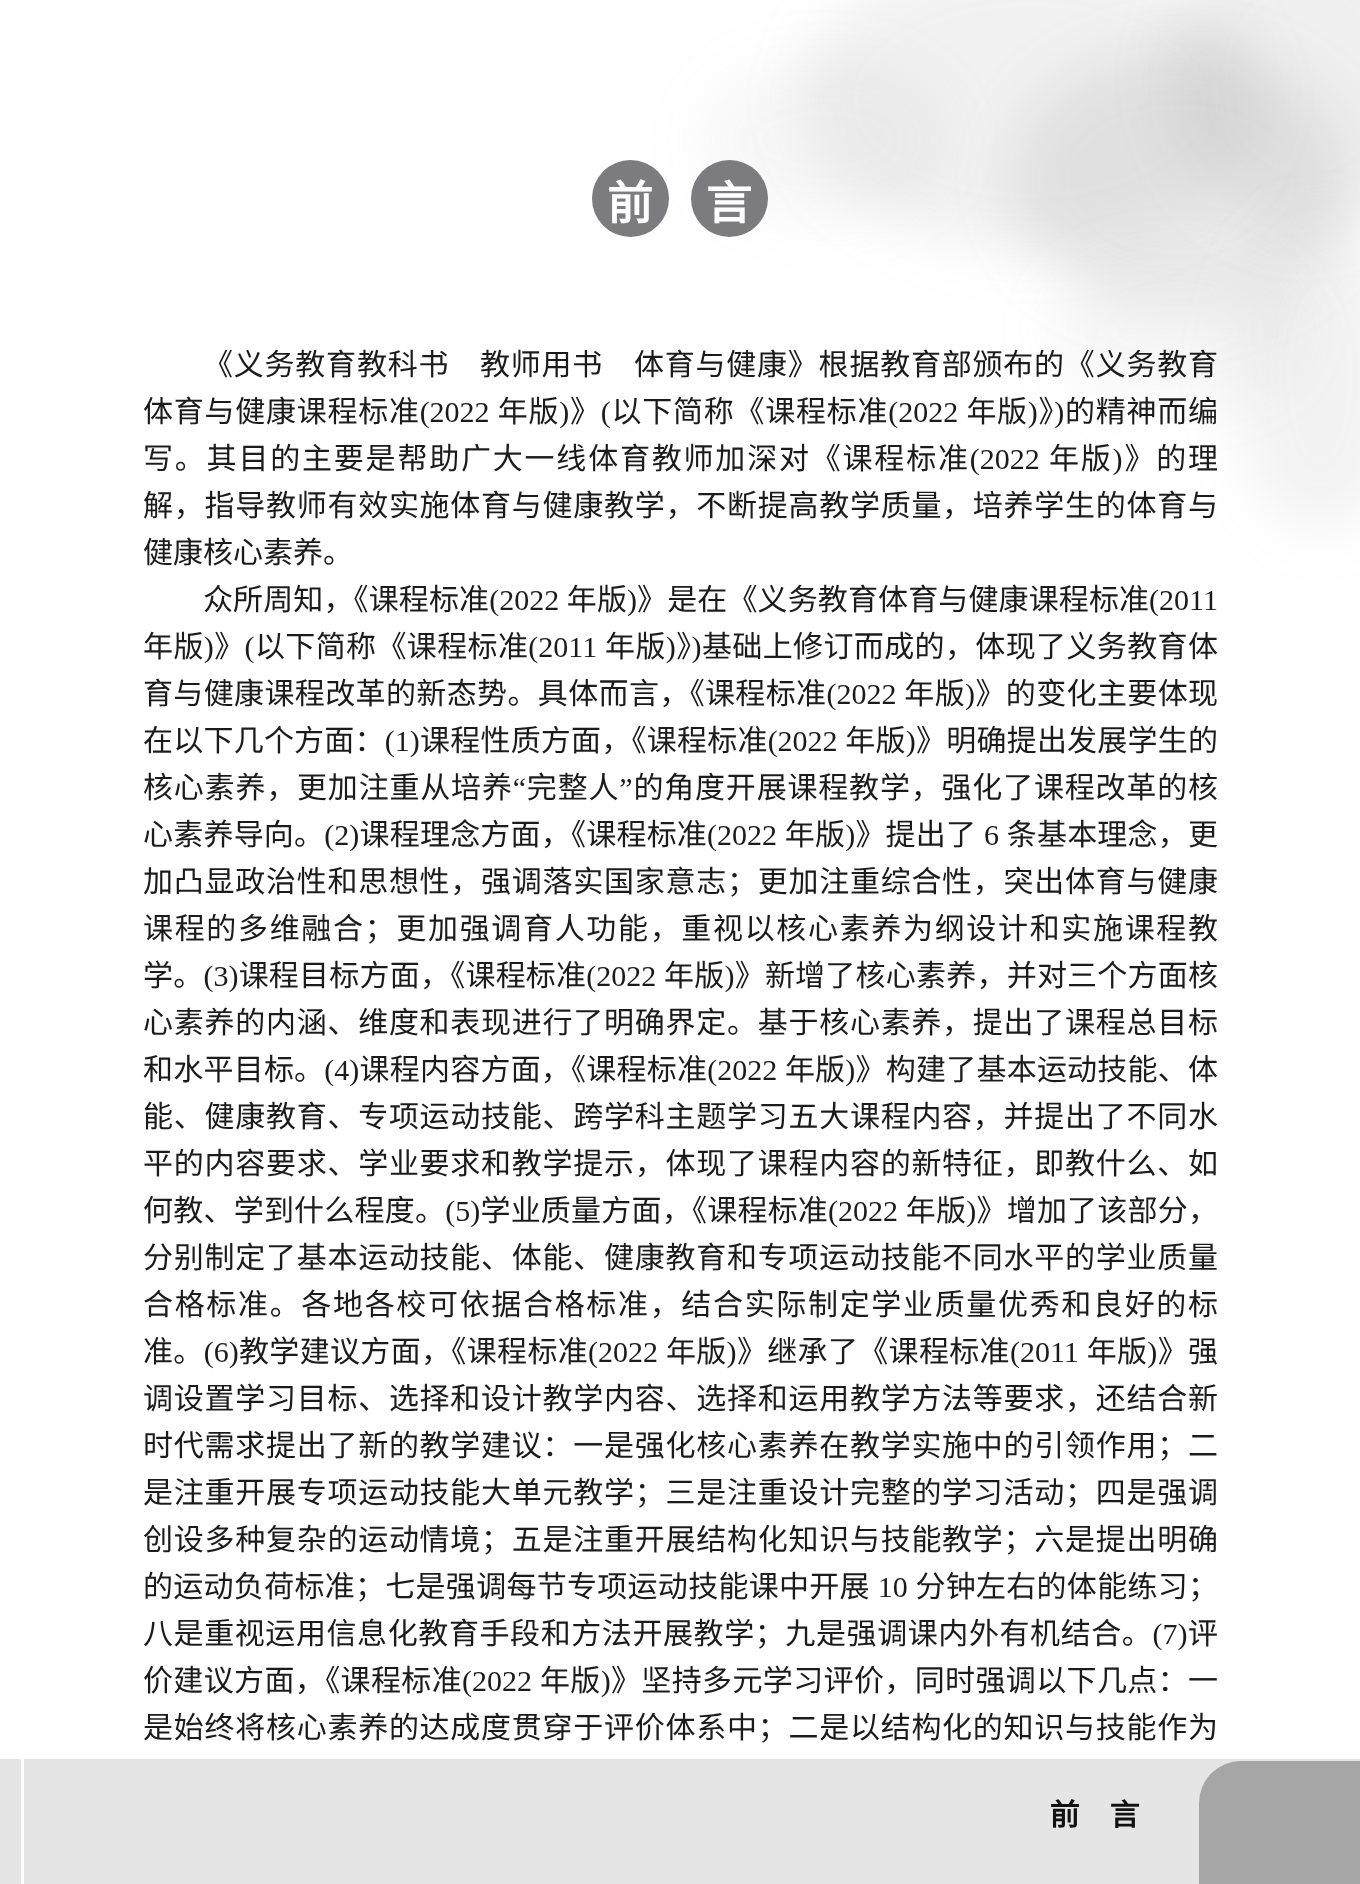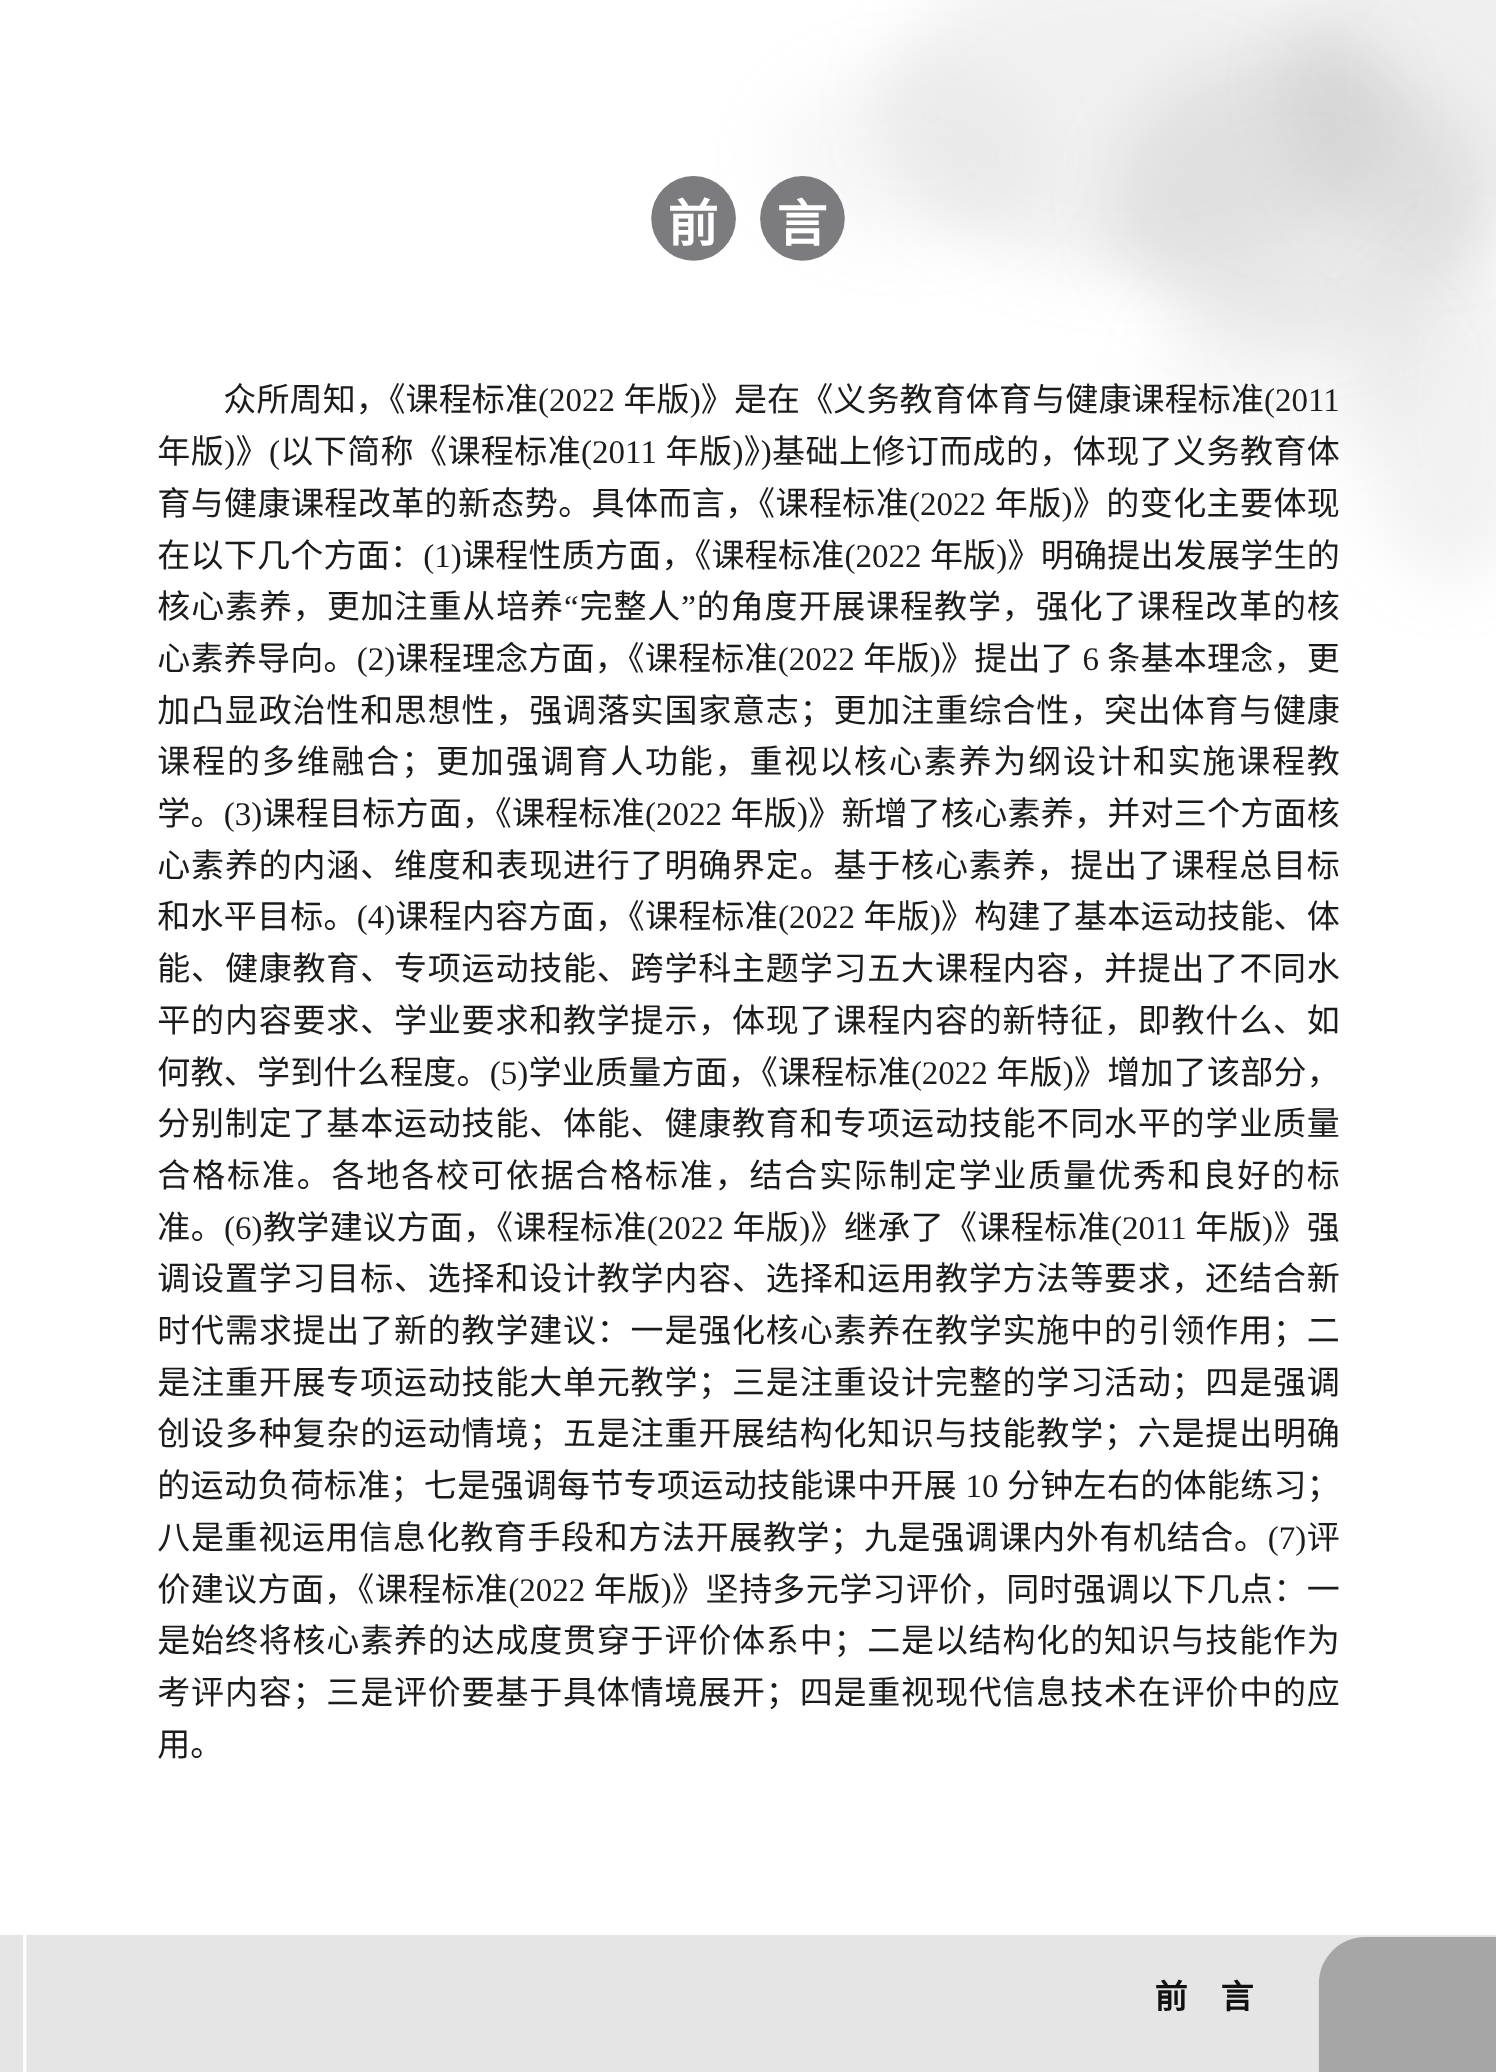--- a/index.html
+++ b/index.html
@@ -81,20 +81,21 @@
   <div class="title-badges">
     <div class="badge">
       <span>前</span>
     </div>
     <div class="badge">
       <span>言</span>
     </div>
   </div>
 
   <div class="body-text">
+    <p>《义务教育教科书　教师用书　体育与健康》根据教育部颁布的《义务教育体育与健康课程标准(2022 年版)》(以下简称《课程标准(2022 年版)》)的精神而编写。其目的主要是帮助广大一线体育教师加深对《课程标准(2022 年版)》的理解，指导教师有效实施体育与健康教学，不断提高教学质量，培养学生的体育与健康核心素养。</p>
     <p>众所周知，《课程标准(2022 年版)》是在《义务教育体育与健康课程标准(2011 年版)》(以下简称《课程标准(2011 年版)》)基础上修订而成的，体现了义务教育体育与健康课程改革的新态势。具体而言，《课程标准(2022 年版)》的变化主要体现在以下几个方面：(1)课程性质方面，《课程标准(2022 年版)》明确提出发展学生的核心素养，更加注重从培养“完整人”的角度开展课程教学，强化了课程改革的核心素养导向。(2)课程理念方面，《课程标准(2022 年版)》提出了 6 条基本理念，更加凸显政治性和思想性，强调落实国家意志；更加注重综合性，突出体育与健康课程的多维融合；更加强调育人功能，重视以核心素养为纲设计和实施课程教学。(3)课程目标方面，《课程标准(2022 年版)》新增了核心素养，并对三个方面核心素养的内涵、维度和表现进行了明确界定。基于核心素养，提出了课程总目标和水平目标。(4)课程内容方面，《课程标准(2022 年版)》构建了基本运动技能、体能、健康教育、专项运动技能、跨学科主题学习五大课程内容，并提出了不同水平的内容要求、学业要求和教学提示，体现了课程内容的新特征，即教什么、如何教、学到什么程度。(5)学业质量方面，《课程标准(2022 年版)》增加了该部分，分别制定了基本运动技能、体能、健康教育和专项运动技能不同水平的学业质量合格标准。各地各校可依据合格标准，结合实际制定学业质量优秀和良好的标准。(6)教学建议方面，《课程标准(2022 年版)》继承了《课程标准(2011 年版)》强调设置学习目标、选择和设计教学内容、选择和运用教学方法等要求，还结合新时代需求提出了新的教学建议：一是强化核心素养在教学实施中的引领作用；二是注重开展专项运动技能大单元教学；三是注重设计完整的学习活动；四是强调创设多种复杂的运动情境；五是注重开展结构化知识与技能教学；六是提出明确的运动负荷标准；七是强调每节专项运动技能课中开展 10 分钟左右的体能练习；八是重视运用信息化教育手段和方法开展教学；九是强调课内外有机结合。(7)评价建议方面，《课程标准(2022 年版)》坚持多元学习评价，同时强调以下几点：一是始终将核心素养的达成度贯穿于评价体系中；二是以结构化的知识与技能作为考评内容；三是评价要基于具体情境展开；四是重视现代信息技术在评价中的应用。</p>
   </div>
 
   <div class="footer-strip"></div>
   <div class="footer-band"></div>
   <div class="footer-block"></div>
   <div class="footer-label">前　言</div>
 
 </div>
 

